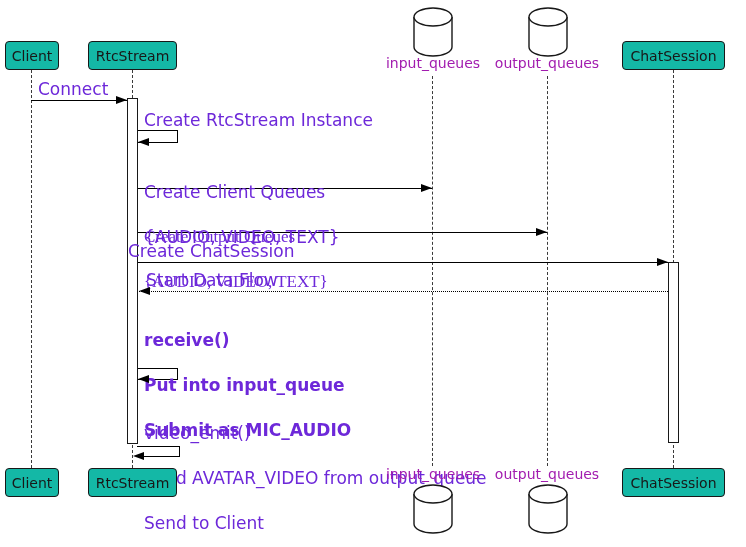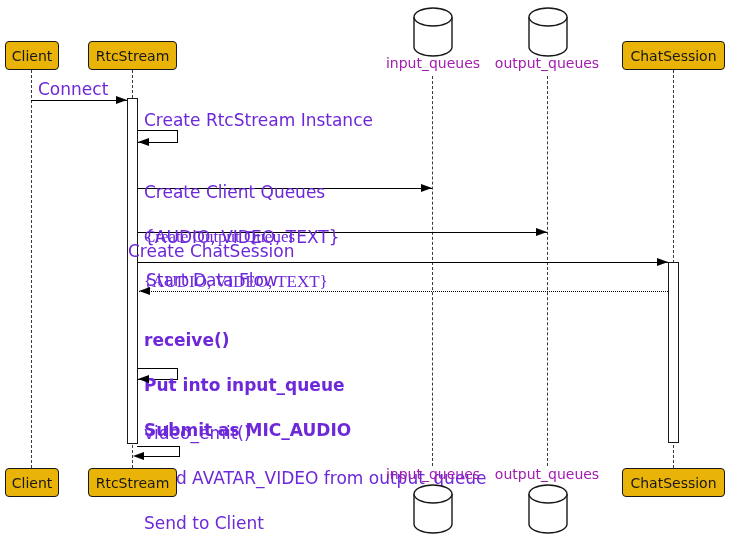--- a/index.html
+++ b/index.html
@@ -15,21 +15,21 @@
   .lifeline {
     position: absolute;
     width: 0;
     border-left: 1px dashed #3a3a3a;
   }
   .pbox {
     position: absolute;
     box-sizing: border-box;
     border: 1.5px solid #181818;
     border-radius: 4px;
-    background: #eab308;
+    background: #14b8a6;
     display: flex;
     align-items: center;
     justify-content: center;
     font-size: 14px;
     z-index: 5;
   }
   .activation {
     position: absolute;
     box-sizing: border-box;
     border: 1px solid #181818;

